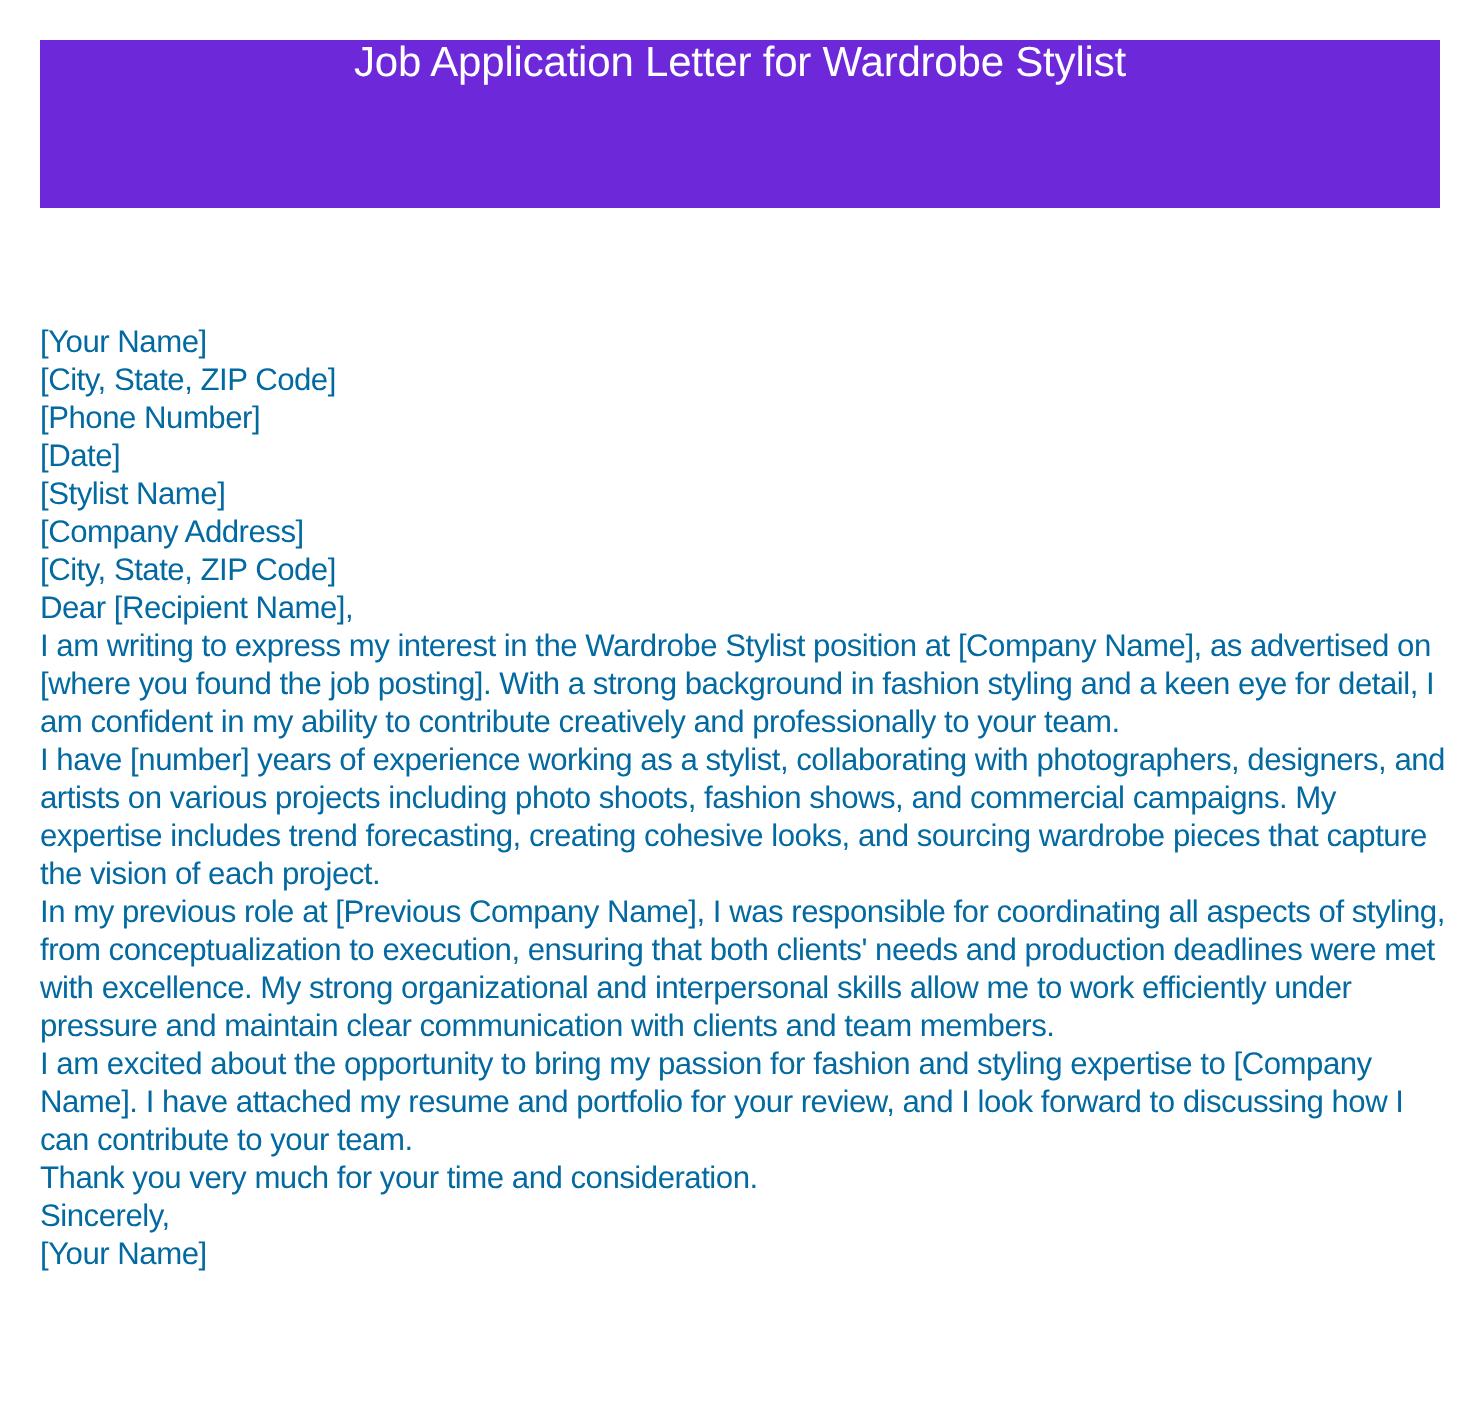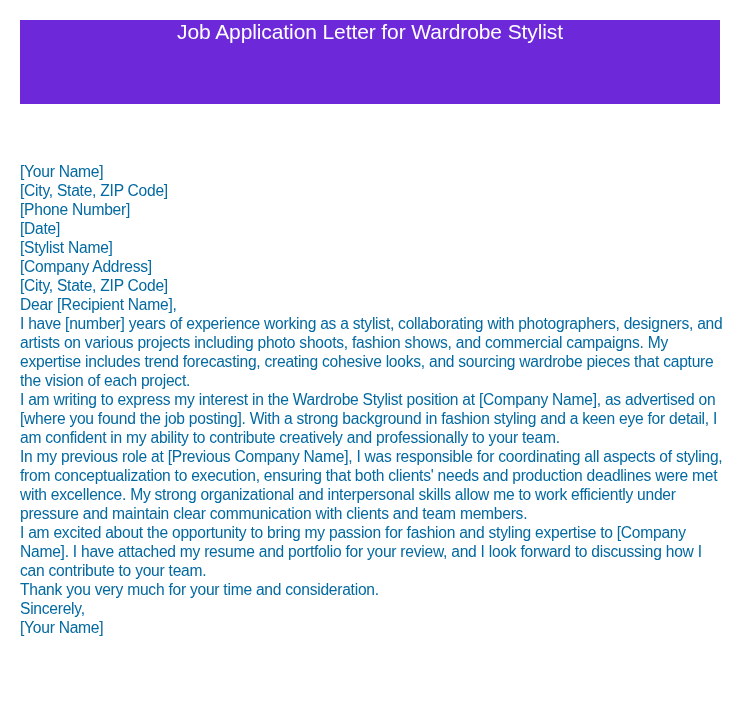--- a/index.html
+++ b/index.html
@@ -56,20 +56,20 @@
 
 <div class="letter">
   <span class="line">[Your Name]</span>
   <span class="line">[City, State, ZIP Code]</span>
   <span class="line">[Phone Number]</span>
   <span class="line">[Date]</span>
   <span class="line">[Stylist Name]</span>
   <span class="line">[Company Address]</span>
   <span class="line">[City, State, ZIP Code]</span>
   <span class="line">Dear [Recipient Name],</span>
+  <span class="para">I am writing to express my interest in the Wardrobe Stylist position at [Company Name], as advertised on [where you found the job posting]. With a strong background in fashion styling and a keen eye for detail, I am confident in my ability to contribute creatively and professionally to your team.</span>
   <span class="para">I have [number] years of experience working as a stylist, collaborating with photographers, designers, and artists on various projects including photo shoots, fashion shows, and commercial campaigns. My expertise includes trend forecasting, creating cohesive looks, and sourcing wardrobe pieces that capture the vision of each project.</span>
-  <span class="para">I am writing to express my interest in the Wardrobe Stylist position at [Company Name], as advertised on [where you found the job posting]. With a strong background in fashion styling and a keen eye for detail, I am confident in my ability to contribute creatively and professionally to your team.</span>
   <span class="para">In my previous role at [Previous Company Name], I was responsible for coordinating all aspects of styling, from conceptualization to execution, ensuring that both clients' needs and production deadlines were met with excellence. My strong organizational and interpersonal skills allow me to work efficiently under pressure and maintain clear communication with clients and team members.</span>
   <span class="para">I am excited about the opportunity to bring my passion for fashion and styling expertise to [Company Name]. I have attached my resume and portfolio for your review, and I look forward to discussing how I can contribute to your team.</span>
   <span class="para">Thank you very much for your time and consideration.</span>
   <span class="line">Sincerely,</span>
   <span class="line">[Your Name]</span>
 </div>
 
 </body></html>

